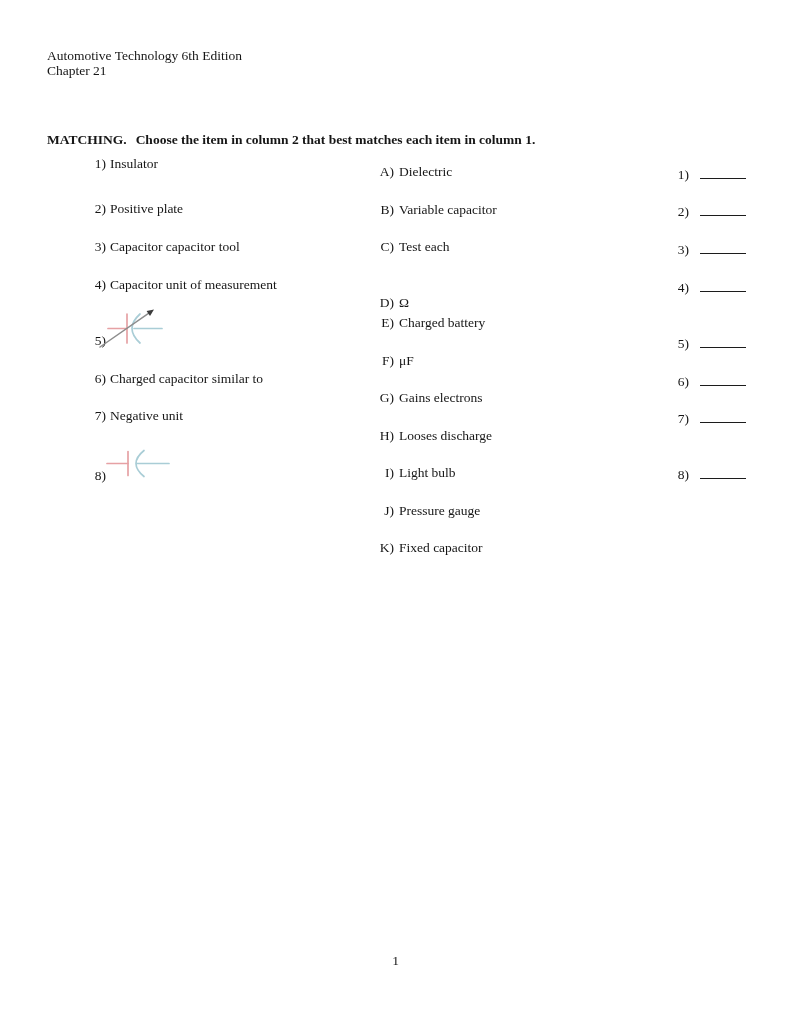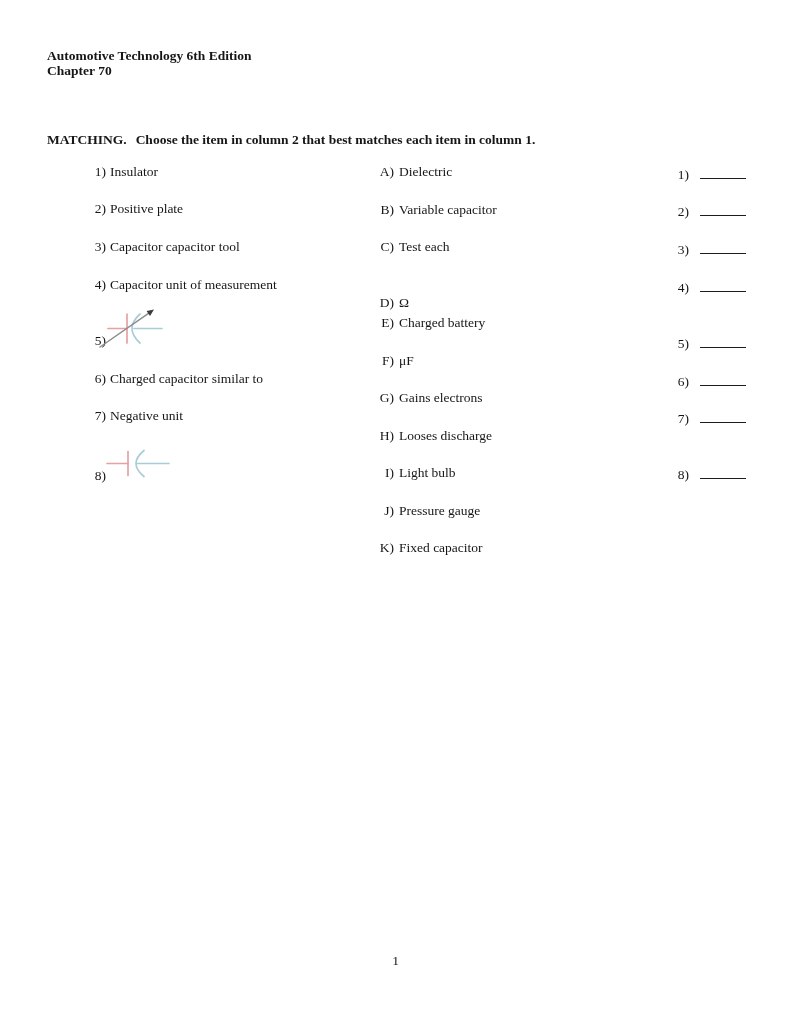--- a/index.html
+++ b/index.html
@@ -9,21 +9,21 @@
     height: 1024px;
     background: #ffffff;
     font-family: "Liberation Serif", "DejaVu Serif", serif;
     color: #161616;
     font-size: 13.5px;
     overflow: hidden;
   }
   .abs { position: absolute; white-space: nowrap; }
 
   
-  .header { left: 47px; top: 48px; line-height: 15px; font-weight: bold; }
+  .header { left: 47px; top: 48px; line-height: 15px; font-weight: normal; }
 
   
   .name-row { left: 47px; top: 89px; }
   .name-label { font-weight: bold; }
   .name-line {
     display: inline-block;
     width: 227px;
     height: 14px;
     border-bottom: 1.6px solid #1c1c1c;
     margin-left: 2px;
@@ -66,29 +66,29 @@
 
   .page-number { left: 0; right: 0; top: 953px; text-align: center; }
 </style>
 </head>
 <body>
 
 <div class="page">
 
   <div class="abs header">
     <div>Automotive Technology 6th Edition</div>
-    <div>Chapter 70</div>
+    <div>Chapter 21</div>
   </div>
 
 
   <div class="abs instructions">
     <span class="instr-label">MATCHING.</span><span>Choose the item in column 2 that best matches each item in column 1.</span>
   </div>
 
-  <div class="item-row" style="top:164px">
+  <div class="item-row" style="top:156px">
     <span class="num">1)</span><span>Insulator</span>
   </div>
   <div class="item-row" style="top:201px">
     <span class="num">2)</span><span>Positive plate</span>
   </div>
   <div class="item-row" style="top:239px">
     <span class="num">3)</span><span>Capacitor capacitor tool</span>
   </div>
   <div class="item-row" style="top:277px">
     <span class="num">4)</span><span>Capacitor unit of measurement</span>

